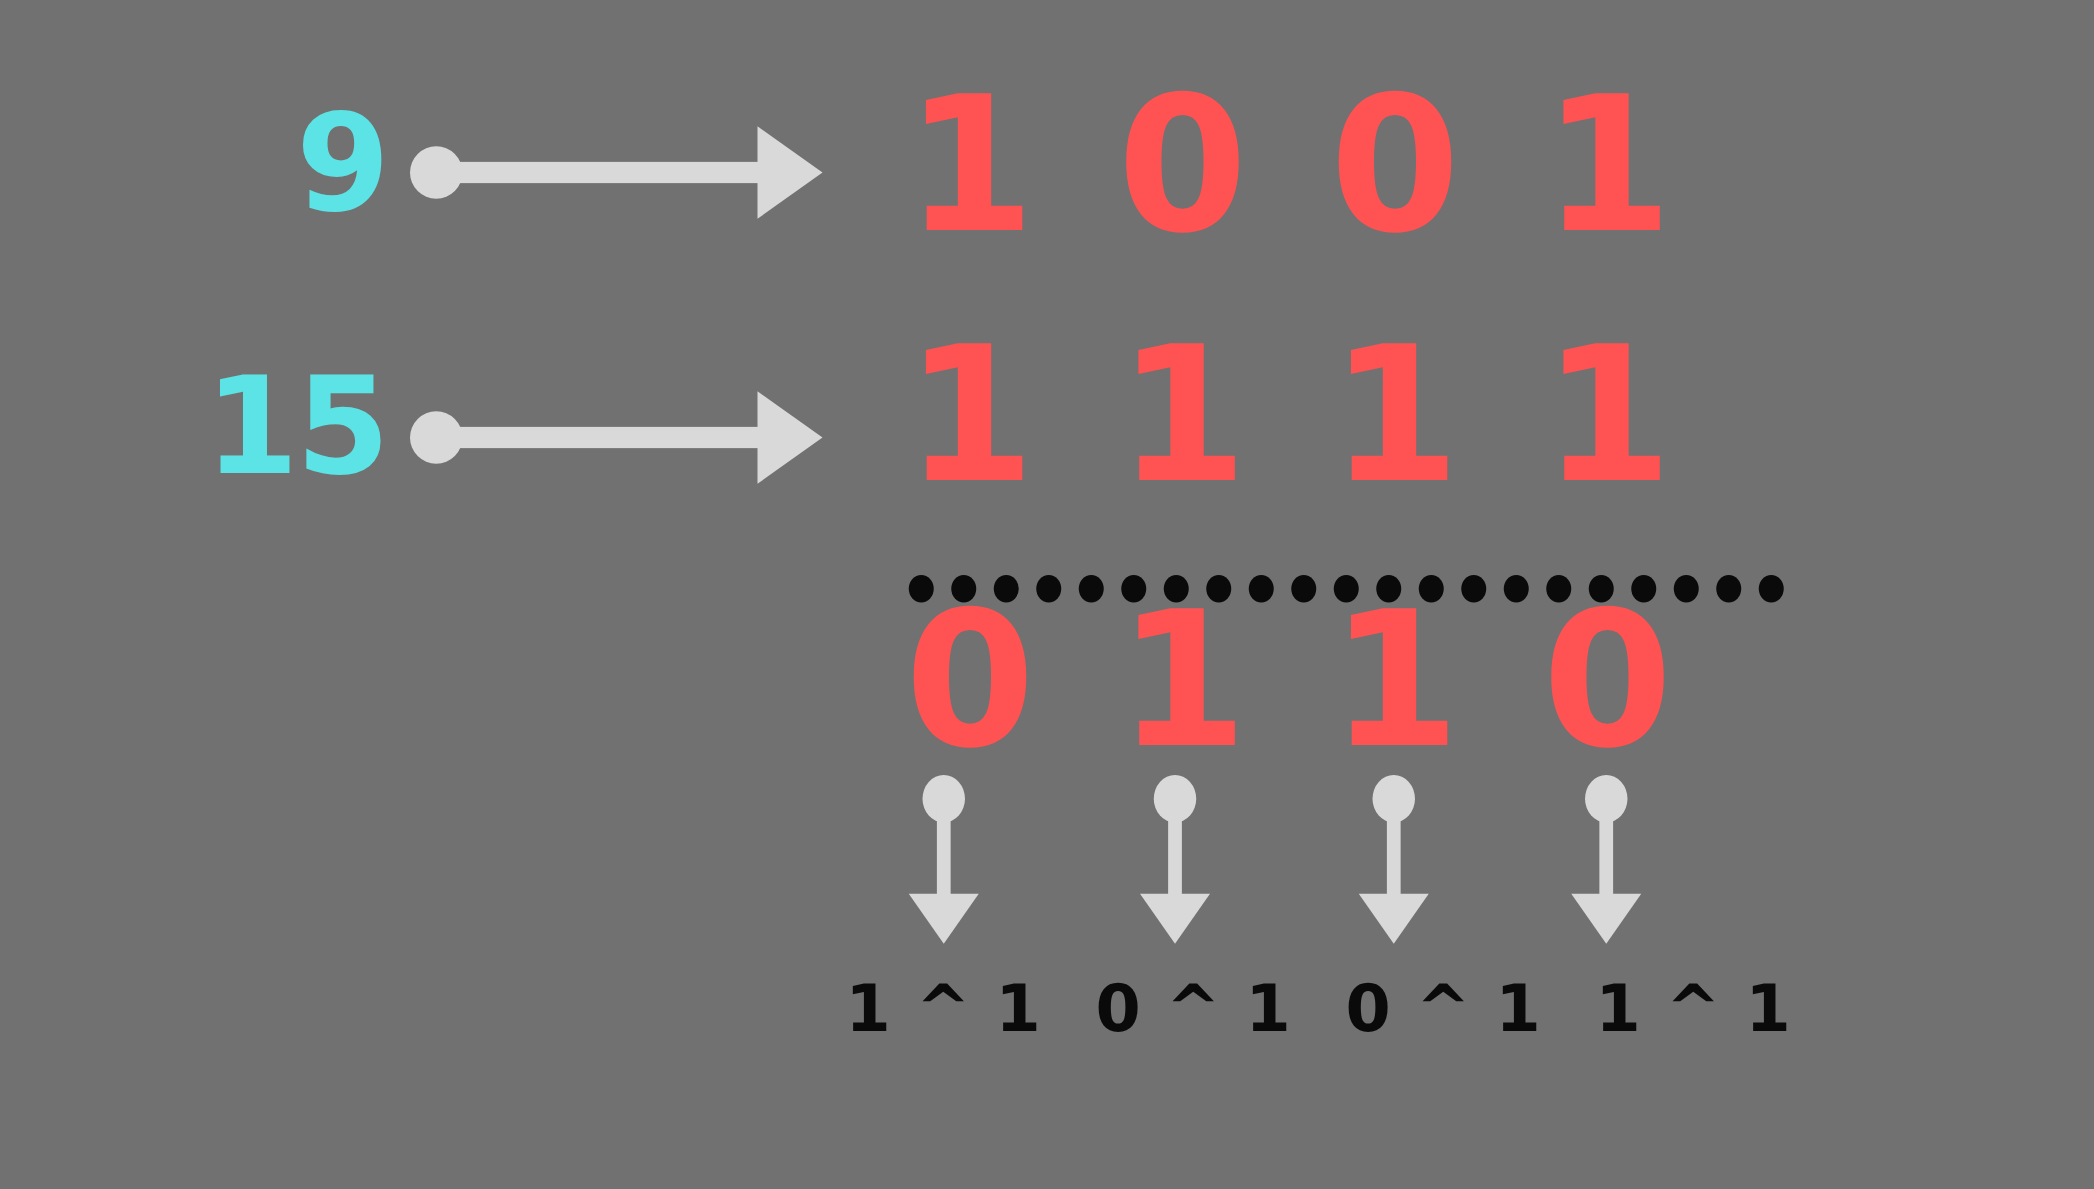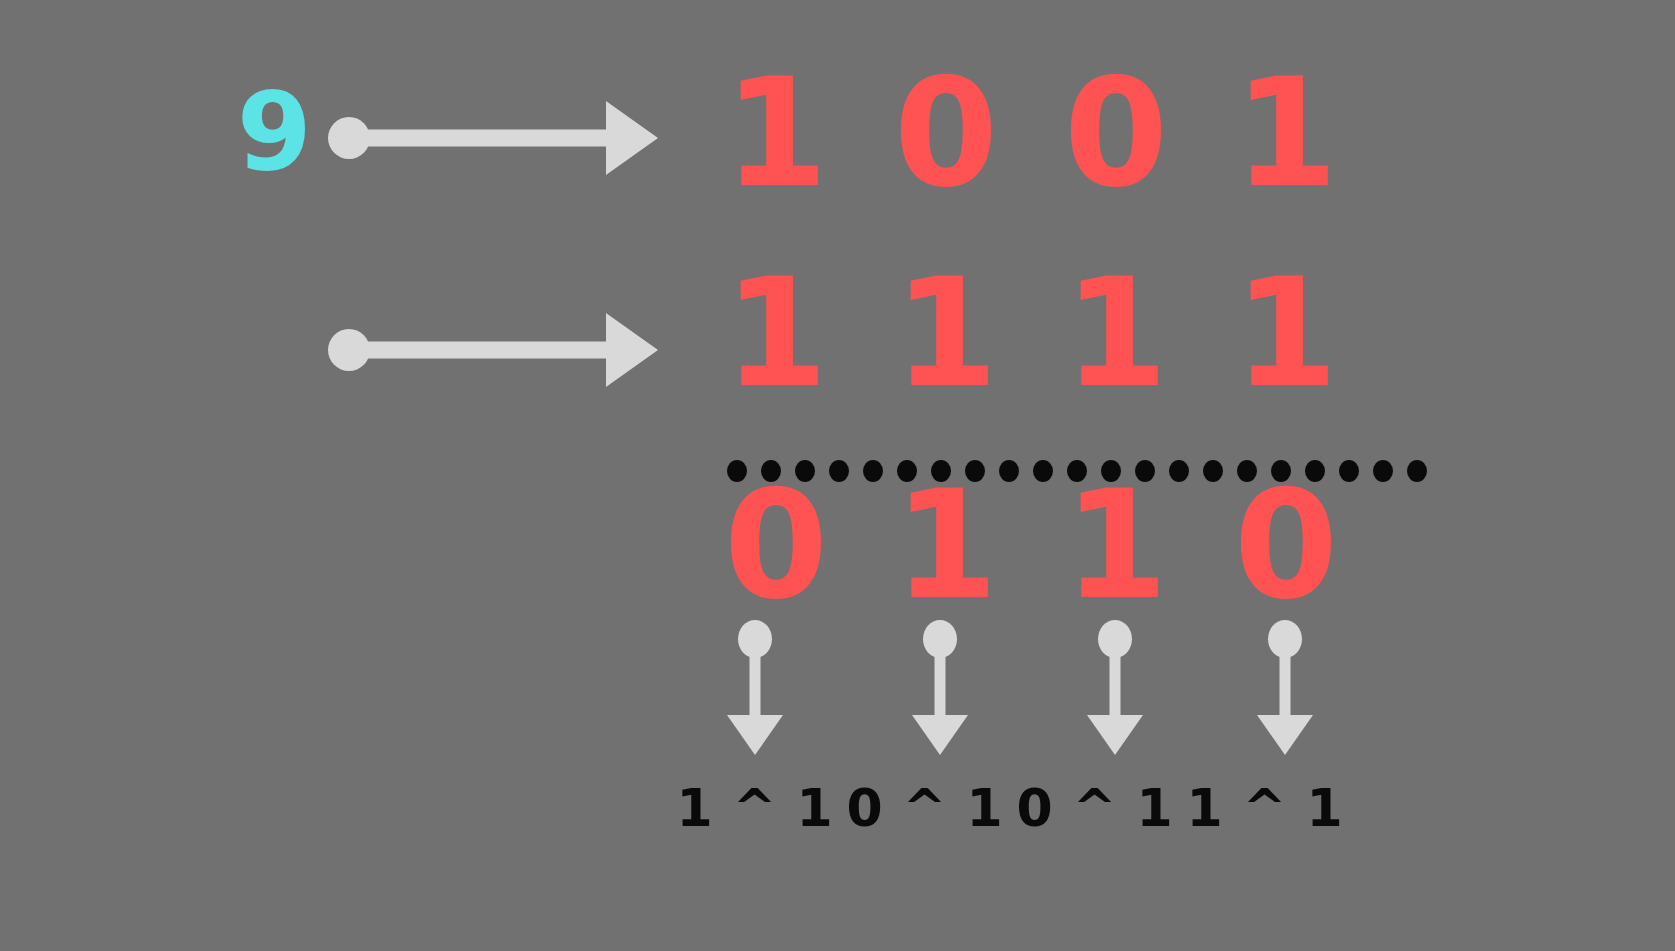--- a/index.html
+++ b/index.html
@@ -130,20 +130,21 @@
     height: 0;
     border-left: 28px solid transparent;
     border-right: 28px solid transparent;
     border-top: 40px solid #D9D9D9;
   }
 
   
   .xor-row {
     position: absolute;
     display: flex;
+    gap: 30px;
   }
   .xor-label {
     font-family: "DejaVu Sans", sans-serif;
     font-weight: 700;
     font-size: 52px;
     line-height: 1;
     color: #0A0A0A;
     text-align: center;
     width: 170px;
     letter-spacing: 1px;
@@ -163,20 +164,21 @@
     <span class="head" style="left:278px;"></span>
   </div>
 
   <div class="bit-row" style="left:690px; top:58px;">
     <span class="bit">1</span>
     <span class="bit">0</span>
     <span class="bit">0</span>
     <span class="bit">1</span>
   </div>
 
+  <div class="operand-label" style="left:120px; top:288px; width:190px;">15</div>
 
   <div class="h-arrow" style="left:328px; top:320px; width:330px;">
     <span class="dot"></span>
     <span class="shaft" style="width:270px;"></span>
     <span class="head" style="left:278px;"></span>
   </div>
 
   <div class="bit-row" style="left:690px; top:258px;">
     <span class="bit">1</span>
     <span class="bit">1</span>

